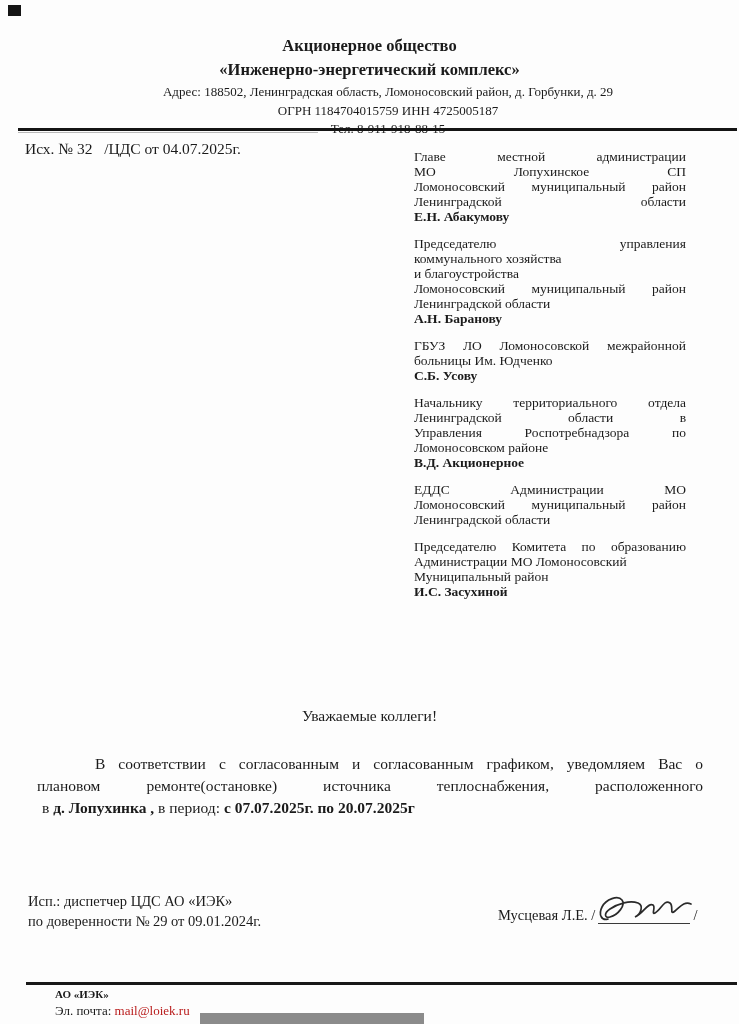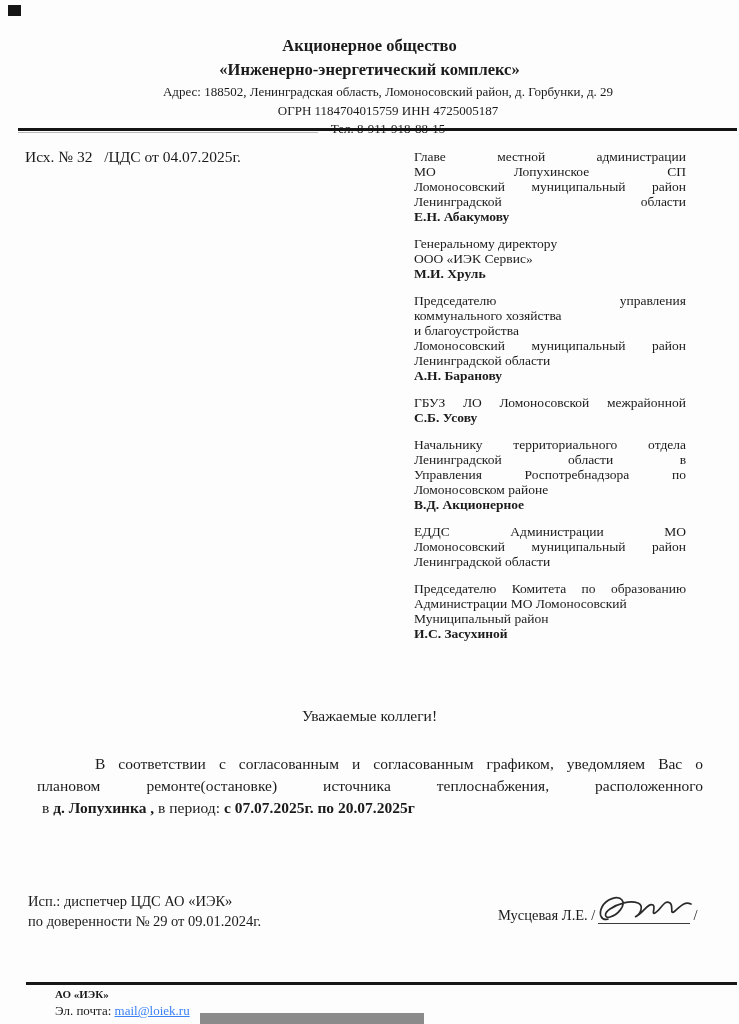--- a/index.html
+++ b/index.html
@@ -35,21 +35,21 @@
   .rule-top {
     position: absolute; top: 128px; left: 18px;
     width: 719px; height: 2.5px; background: #141414;
   }
   .rule-top-ghost {
     position: absolute; top: 132px; left: 18px;
     width: 300px; height: 1px; background: #b9b9b9;
   }
 
   .out-line {
-    position: absolute; top: 148px; left: 25px;
+    position: absolute; top: 140px; left: 25px;
     font-size: 15.5px; white-space: pre-wrap;
   }
 
   
   .recipients {
     position: absolute; top: 149px; left: 414px; width: 272px;
     font-size: 13.5px; line-height: 15px;
   }
   .recipients p { margin: 0 0 12px 0; }
   .rline { display: block; }
@@ -95,21 +95,21 @@
     position: absolute; top: 982px; left: 26px;
     width: 711px; height: 3px; background: #181818;
   }
   .footer {
     position: absolute; top: 988px; left: 55px;
     line-height: 13px;
   }
   .footer-org { font-weight: bold; font-size: 11px; margin-bottom: 3px; }
   .footer-mail { font-size: 13px; white-space: pre; }
   .footer-mail a, .email-link {
-    color: #3b82f6; text-decoration: underline; cursor: pointer;
+    color: #b91c1c; cursor: pointer;
   }
 </style>
 </head>
 <body>
 
 <div class="page">
 
   <div class="artifact-square"></div>
 
   <div class="header">
@@ -127,34 +127,30 @@
 
   <div class="recipients">
     <p>
       <span class="rline stretch">Главе местной администрации</span>
       <span class="rline stretch">МО Лопухинское СП</span>
       <span class="rline stretch">Ломоносовский муниципальный район</span>
       <span class="rline stretch">Ленинградской области</span>
       <span class="rline bold">Е.Н. Абакумову</span>
     </p>
     <p>
-      <span class="rline">Генеральному директору</span>
-      <span class="rline">ООО «ИЭК Сервис»</span>
-      <span class="rline bold">М.И. Хруль</span>
-    </p>
-    <p>
       <span class="rline stretch">Председателю управления</span>
       <span class="rline">коммунального хозяйства</span>
       <span class="rline">и благоустройства</span>
       <span class="rline stretch">Ломоносовский муниципальный район</span>
       <span class="rline">Ленинградской области</span>
       <span class="rline bold">А.Н. Баранову</span>
     </p>
     <p>
       <span class="rline stretch">ГБУЗ ЛО Ломоносовской межрайонной</span>
+      <span class="rline">больницы Им. Юдченко</span>
       <span class="rline bold">С.Б. Усову</span>
     </p>
     <p>
       <span class="rline stretch">Начальнику территориального отдела</span>
       <span class="rline stretch">Ленинградской области в</span>
       <span class="rline stretch">Управления Роспотребнадзора по</span>
       <span class="rline">Ломоносовском районе</span>
       <span class="rline bold">В.Д. Акционерное</span>
     </p>
     <p>

